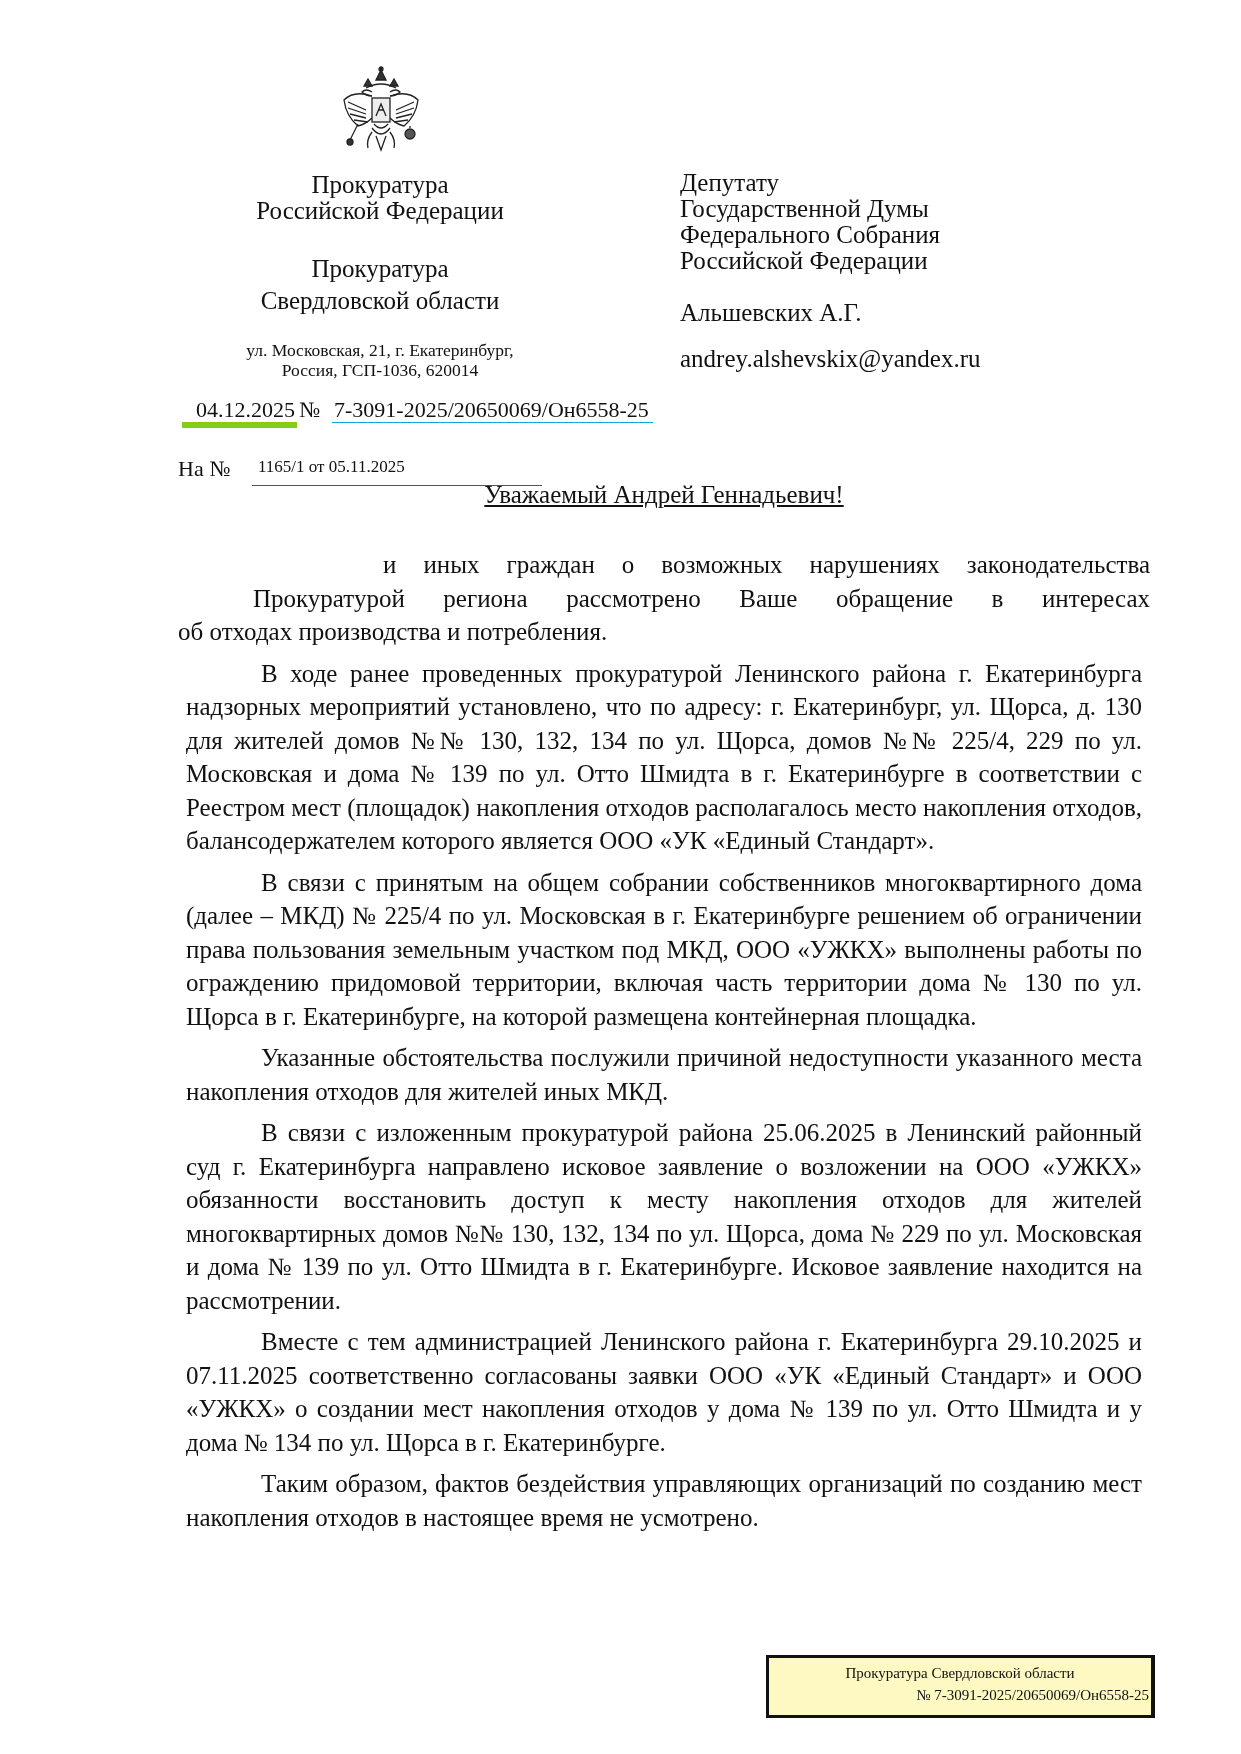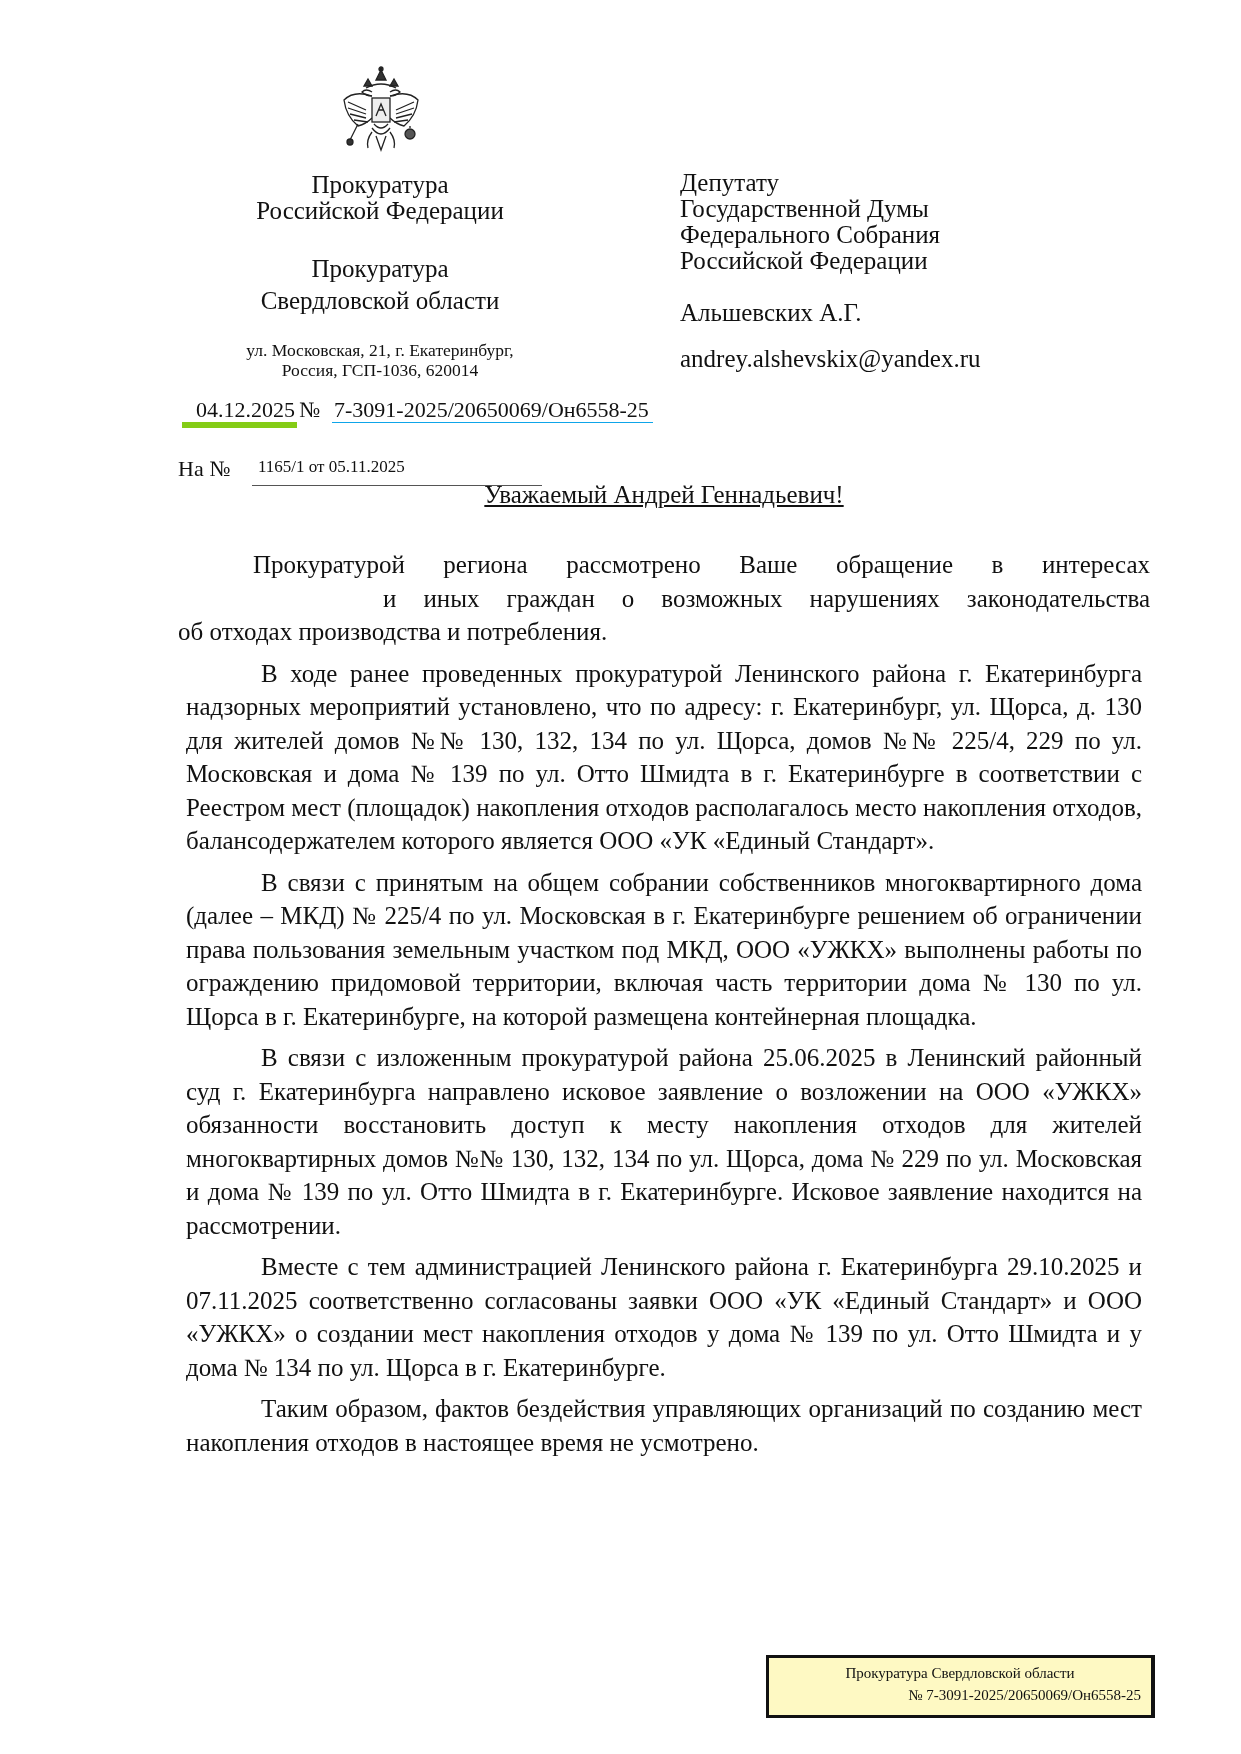--- a/index.html
+++ b/index.html
@@ -28,21 +28,21 @@
     .body-text p { margin: 8px; text-indent: 75px; }
     .body-text .line { display: block; text-align: justify; text-align-last: justify; }
     .body-text .first-par .l2 { padding-left: 205px; text-indent: 0; }
     .body-text .first-par .l3 { text-indent: 0; text-align-last: left; }
     .stamp-box {
       left: 766px; top: 1655px; width: 382px; height: 57px;
       border-top: 3px solid #111; border-left: 3px solid #111; border-bottom: 3px solid #111; border-right: 4px solid #111;
       font-size: 15px; line-height: 22px; text-align: center; background: #fef9c3;
     }
     .stamp-box .s1 { padding-top: 4px; }
-    .stamp-box .s2 { text-align: right; padding-right: 10px; }
+    .stamp-box .s2 { text-align: right; padding-right: 2px; }
   </style>
 </head>
 <body>
 
 <div class="abs emblem">
   <svg width="90" height="96" viewBox="0 0 90 96">
     <g fill="none" stroke="#222" stroke-width="1.3">
 
       <path d="M40 14 L45 4 L50 14 Z" fill="#333"></path>
       <circle cx="45" cy="3" r="2" fill="#222"></circle>
@@ -102,26 +102,27 @@
   <div class="gap"></div>
   <div>Альшевских А.Г.</div>
   <div class="gap2"></div>
   <div>andrey.alshevskix@yandex.ru</div>
 </div>
 
 <div class="abs salutation">Уважаемый Андрей Геннадьевич!</div>
 
 <div class="abs body-text">
   <div class="first-par">
+    <span class="line l2">и иных граждан о возможных нарушениях законодательства</span>
     <span class="line" style="padding-left:75px;">Прокуратурой региона рассмотрено Ваше обращение в интересах</span>
-    <span class="line l2">и иных граждан о возможных нарушениях законодательства</span>
     <span class="line l3" style="text-align-last:left;">об отходах производства и потребления.</span>
   </div>
   <p>В ходе ранее проведенных прокуратурой Ленинского района г. Екатеринбурга надзорных мероприятий установлено, что по адресу: г. Екатеринбург, ул. Щорса, д. 130  для жителей домов №№ 130, 132, 134 по ул. Щорса, домов №№ 225/4, 229 по ул. Московская и дома № 139 по ул. Отто Шмидта в г. Екатеринбурге в соответствии с Реестром мест (площадок) накопления отходов располагалось место накопления отходов, балансодержателем которого является ООО «УК «Единый Стандарт».</p>
   <p>В связи с принятым на общем собрании собственников многоквартирного дома (далее – МКД) № 225/4 по ул. Московская в г. Екатеринбурге решением об ограничении права пользования земельным участком под МКД, ООО «УЖКХ» выполнены работы по ограждению придомовой территории, включая часть территории дома № 130 по ул. Щорса в г. Екатеринбурге, на которой размещена контейнерная площадка.</p>
+  <p>Указанные обстоятельства послужили причиной недоступности указанного места накопления отходов для жителей иных МКД.</p>
   <p>В связи с изложенным прокуратурой района 25.06.2025 в Ленинский районный суд г. Екатеринбурга направлено исковое заявление о возложении на ООО «УЖКХ» обязанности восстановить доступ к месту накопления отходов для жителей многоквартирных домов №№ 130, 132, 134 по ул. Щорса, дома № 229 по ул. Московская и дома № 139 по ул. Отто Шмидта в г. Екатеринбурге. Исковое заявление находится на рассмотрении.</p>
   <p>Вместе с тем администрацией Ленинского района г. Екатеринбурга 29.10.2025 и 07.11.2025 соответственно согласованы заявки ООО «УК «Единый Стандарт» и ООО «УЖКХ» о создании мест накопления отходов у дома № 139 по ул. Отто Шмидта и у дома № 134 по ул. Щорса в г. Екатеринбурге.</p>
   <p>Таким образом, фактов бездействия управляющих организаций по созданию мест накопления отходов в настоящее время не усмотрено.</p>
 </div>
 
 <div class="abs stamp-box">
   <div class="s1">Прокуратура Свердловской области</div>
   <div class="s2">№ 7-3091-2025/20650069/Он6558-25</div>
 </div>
 

